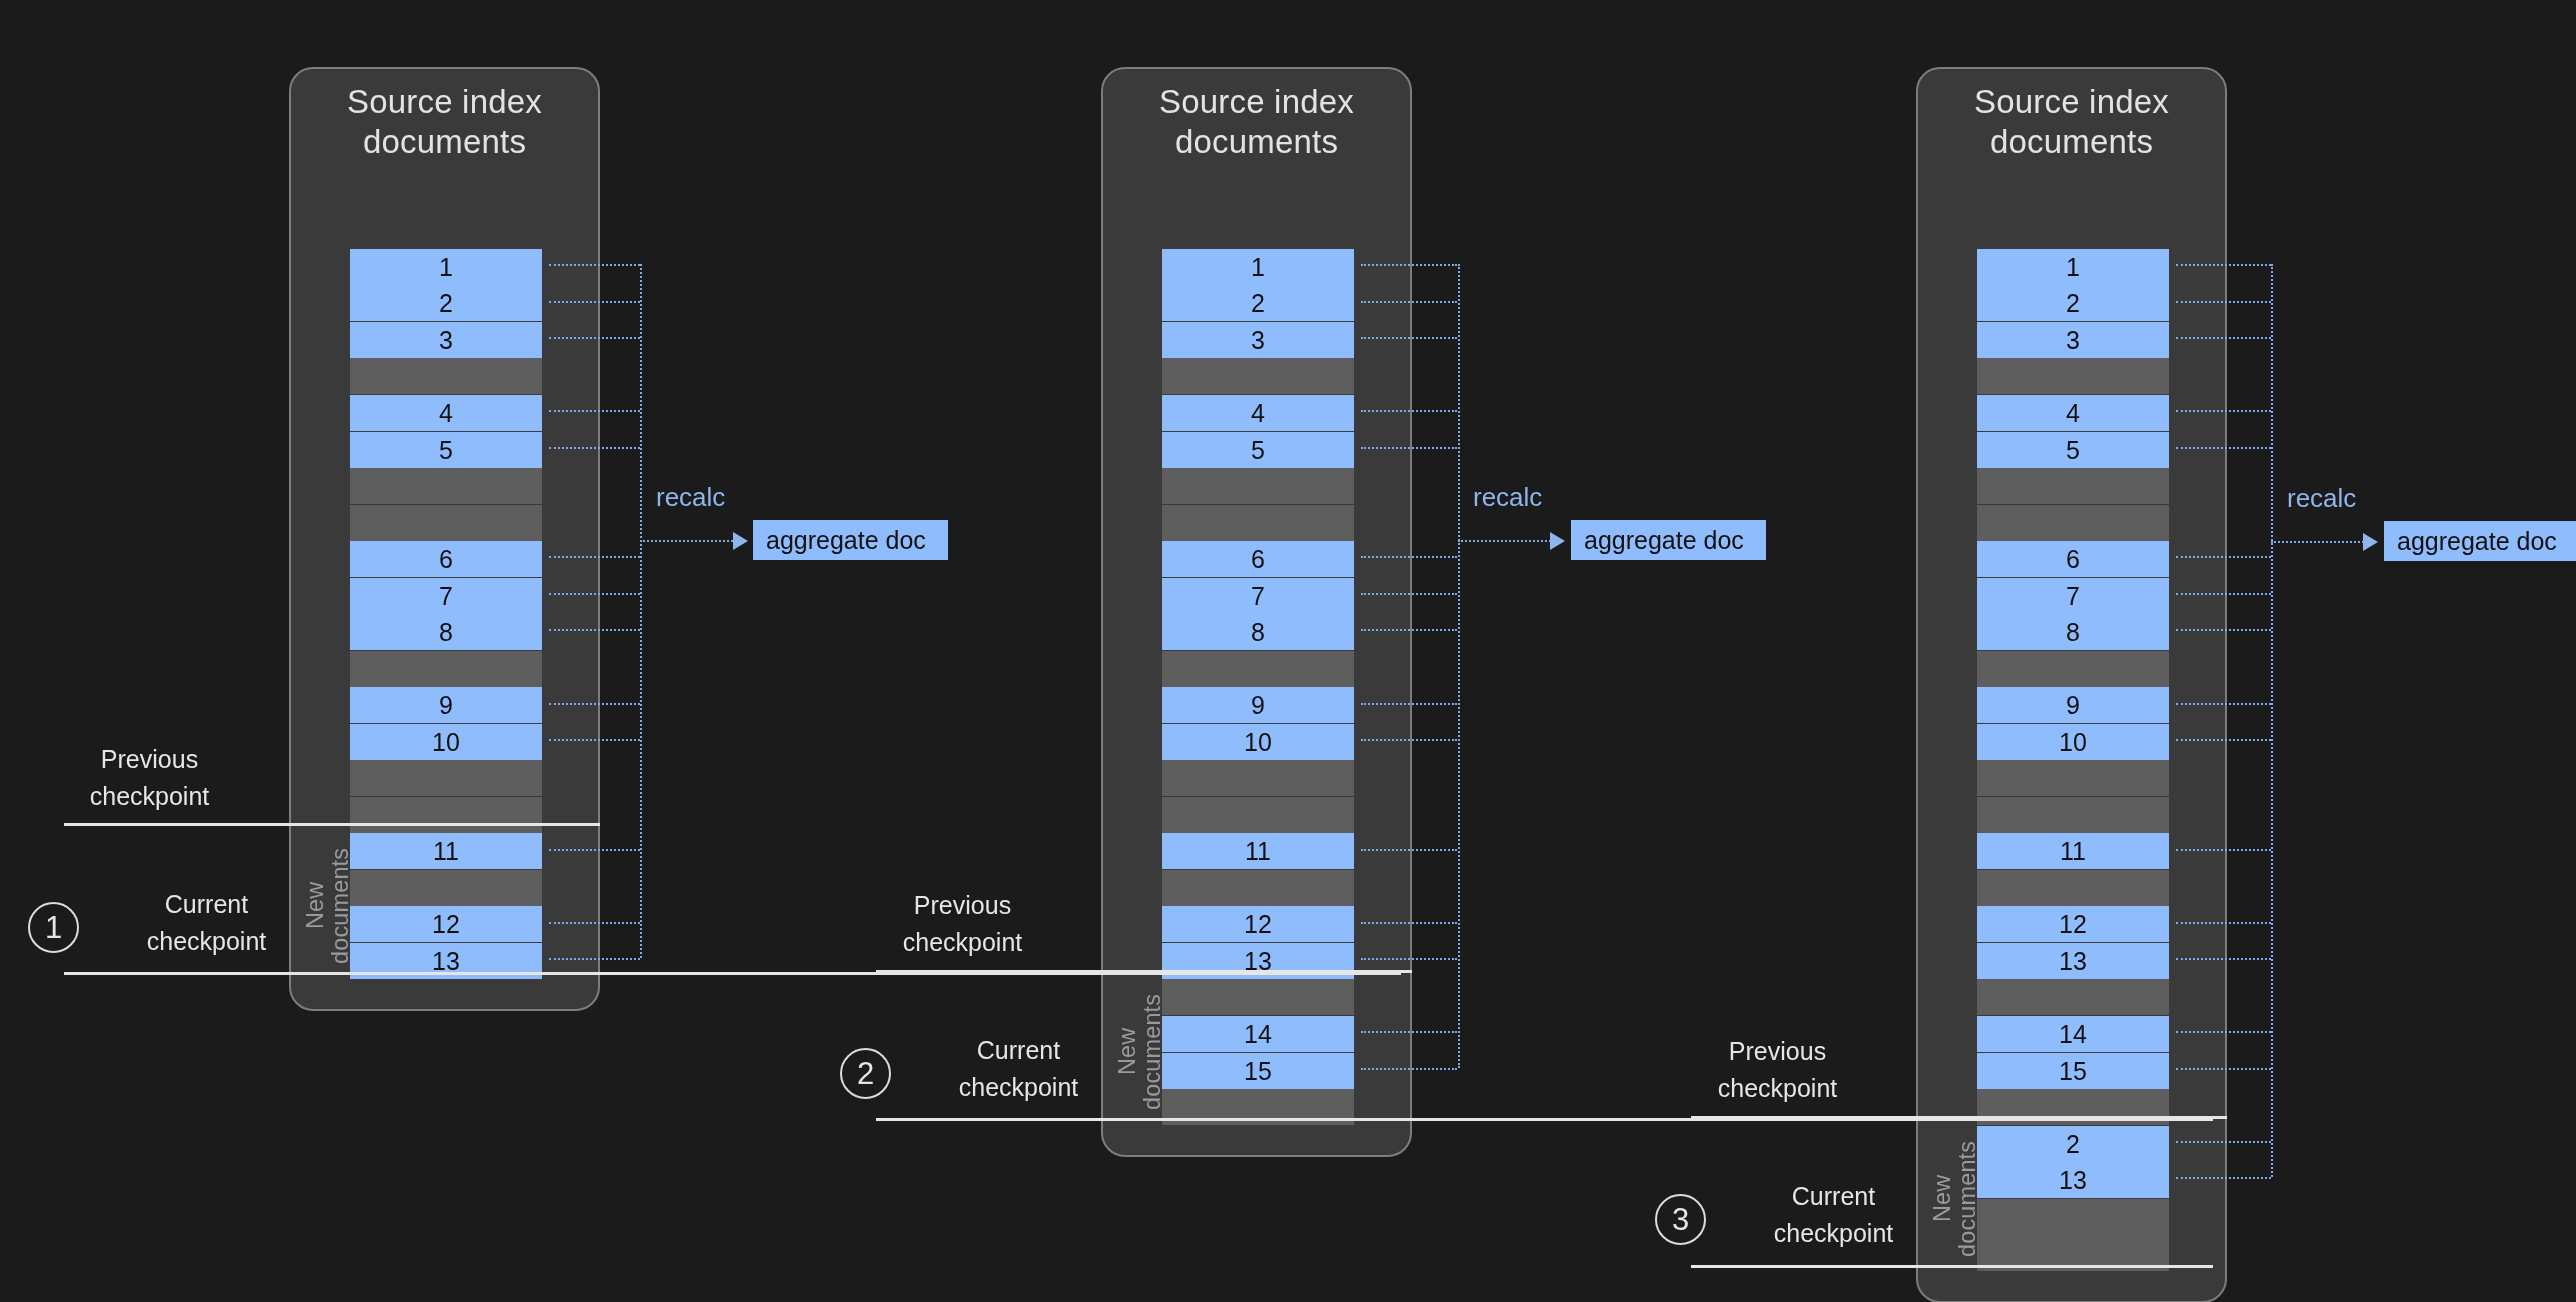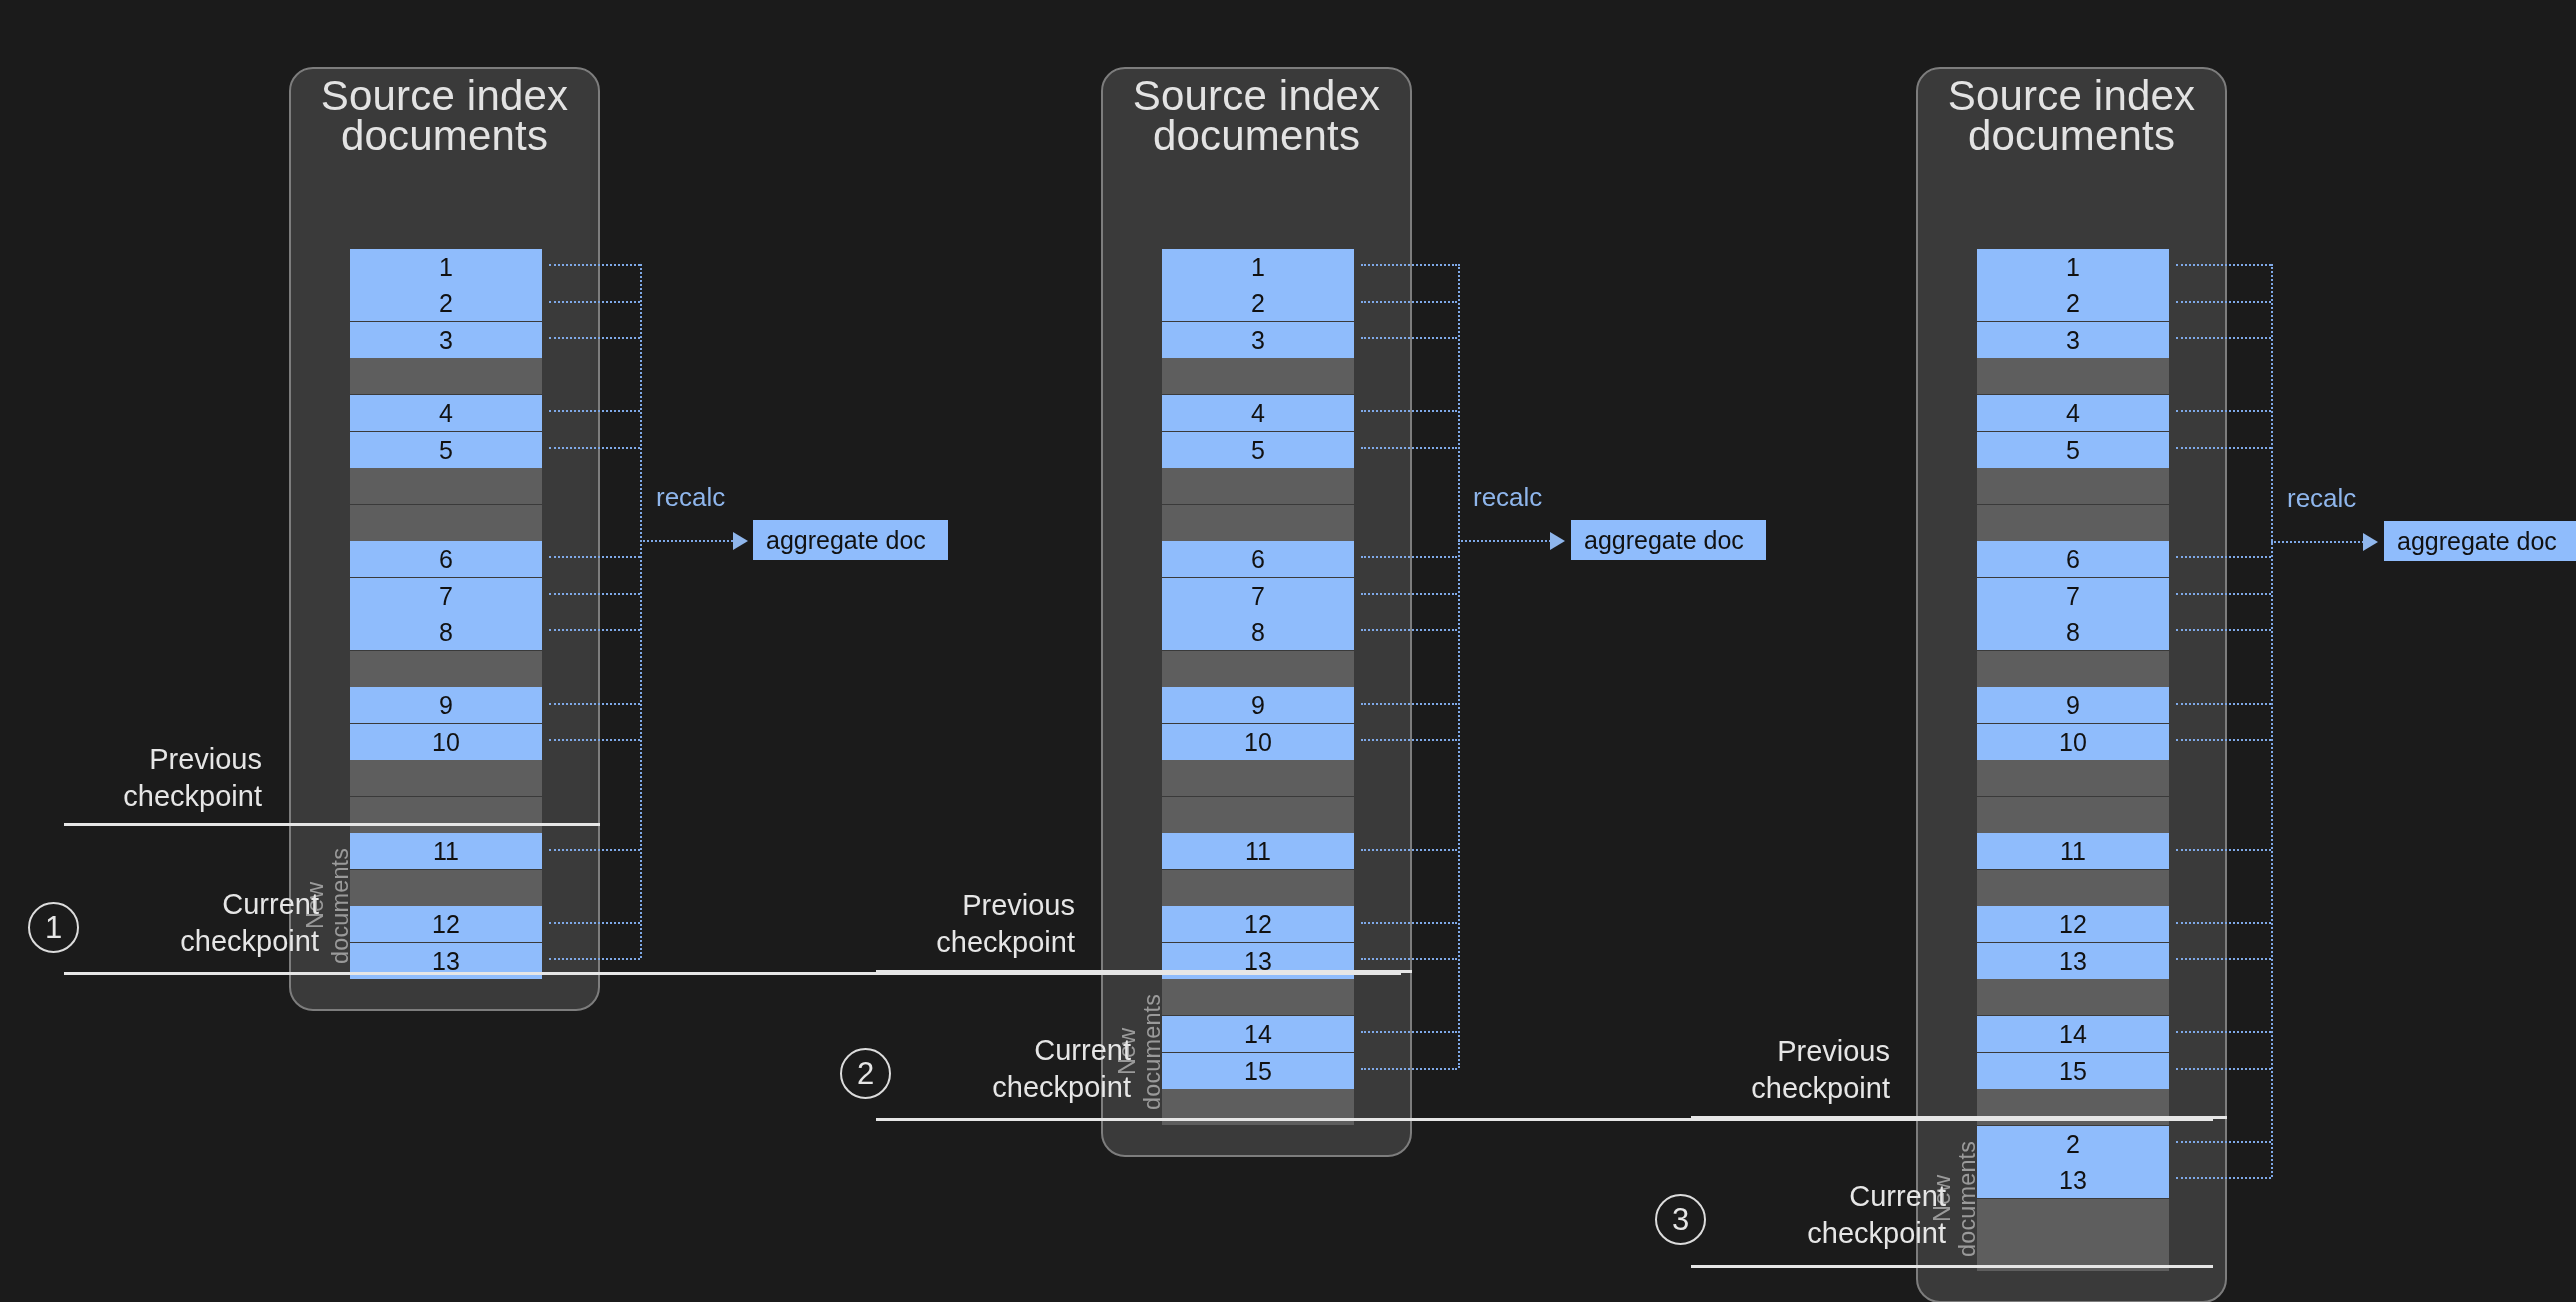--- a/index.html
+++ b/index.html
@@ -16,24 +16,24 @@
   .panel{
     position:absolute;
     background:#3a3a3a;
     border:2.8px solid #7d7d7d;
     border-radius:24px;
     box-sizing:border-box;
     z-index:3;
   }
   .panel-title{
     position:absolute;
-    left:0;right:0;top:7px;
+    left:0;right:0;top:13px;
     text-align:center;
     color:#e3e3e3;
-    font-size:42px;
+    font-size:33px;
     line-height:40px;
     font-weight:400;
     letter-spacing:0.2px;
     white-space:pre-line;
     pointer-events:none;
   }
   .row{
     position:absolute;
     box-sizing:border-box;
     font-size:25px;
@@ -61,23 +61,23 @@
   
   .ckline{
     position:absolute;
     height:2.8px;
     background:#e6e6e6;
     z-index:8;
   }
   .cklabel{
     position:absolute;
     color:#e6e6e6;
-    font-size:29px;
+    font-size:25px;
     line-height:37px;
-    text-align:right;
+    text-align:center;
     white-space:pre-line;
     z-index:9;
   }
   .cknum{
     position:absolute;
     width:51px;height:51px;
     border:2.8px solid #dcdcdc;
     border-radius:50%;
     color:#e6e6e6;
     font-size:31px;

